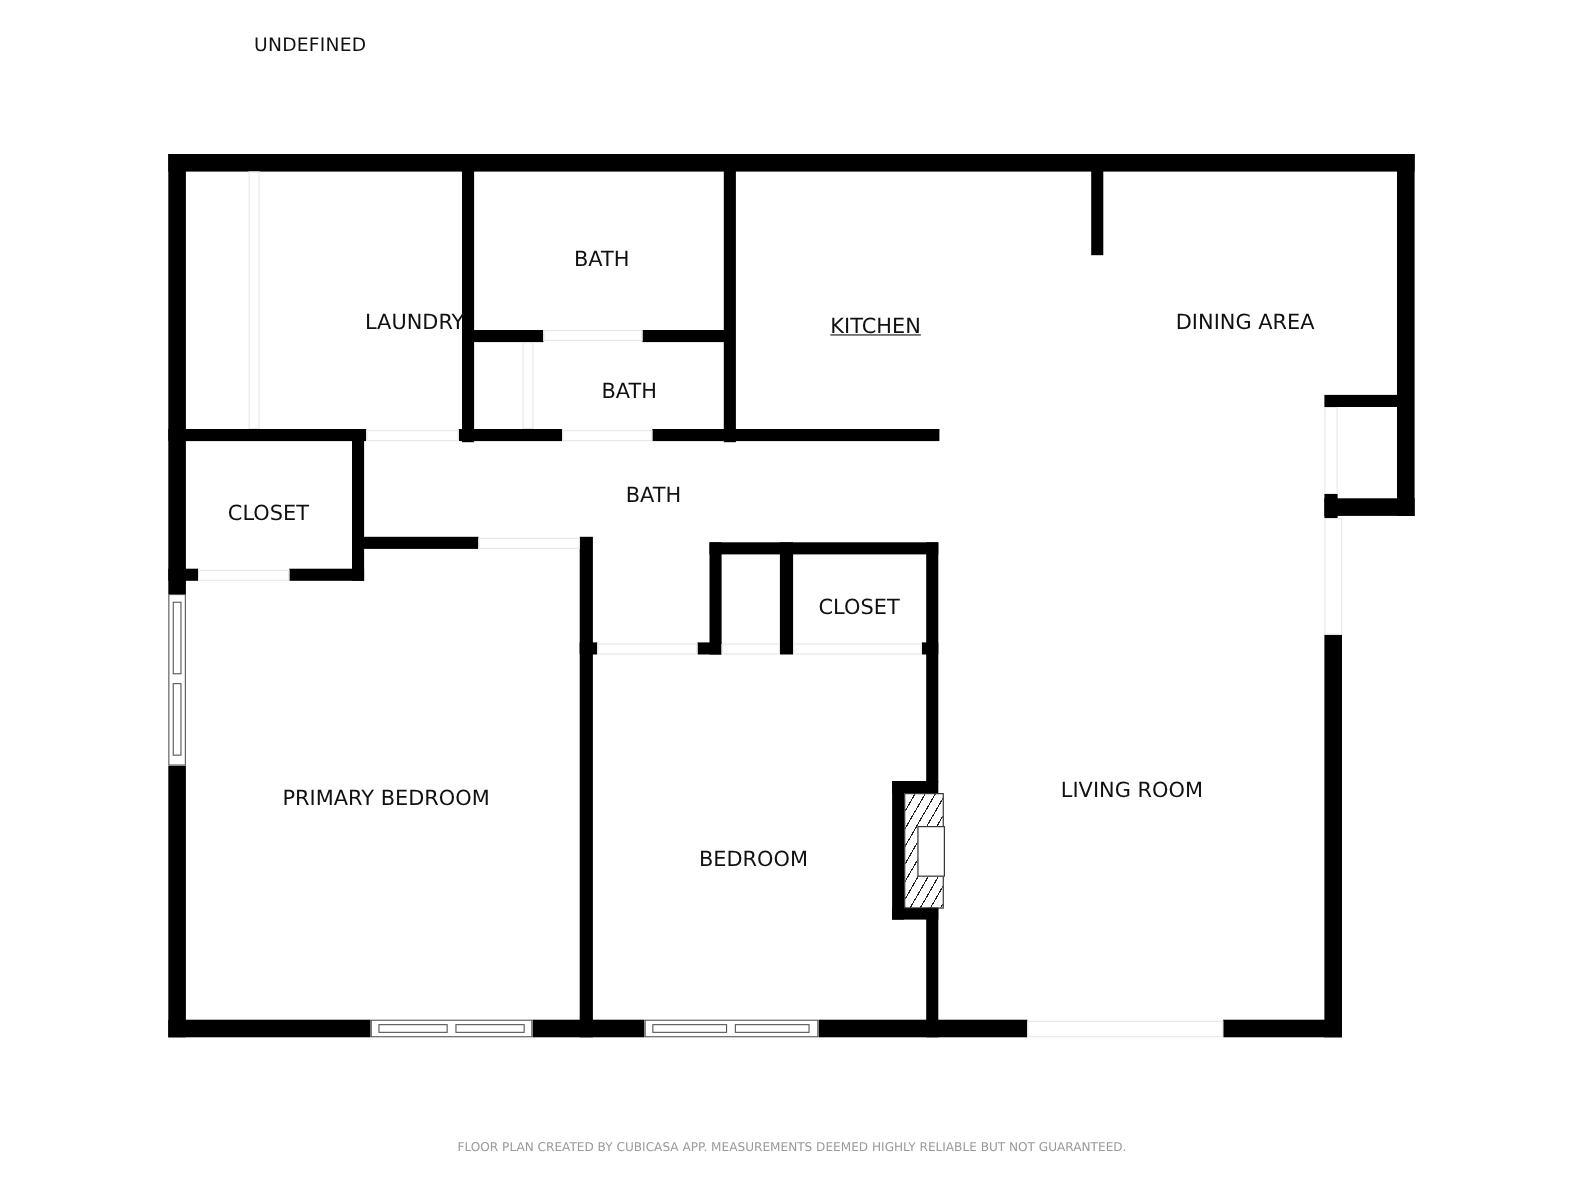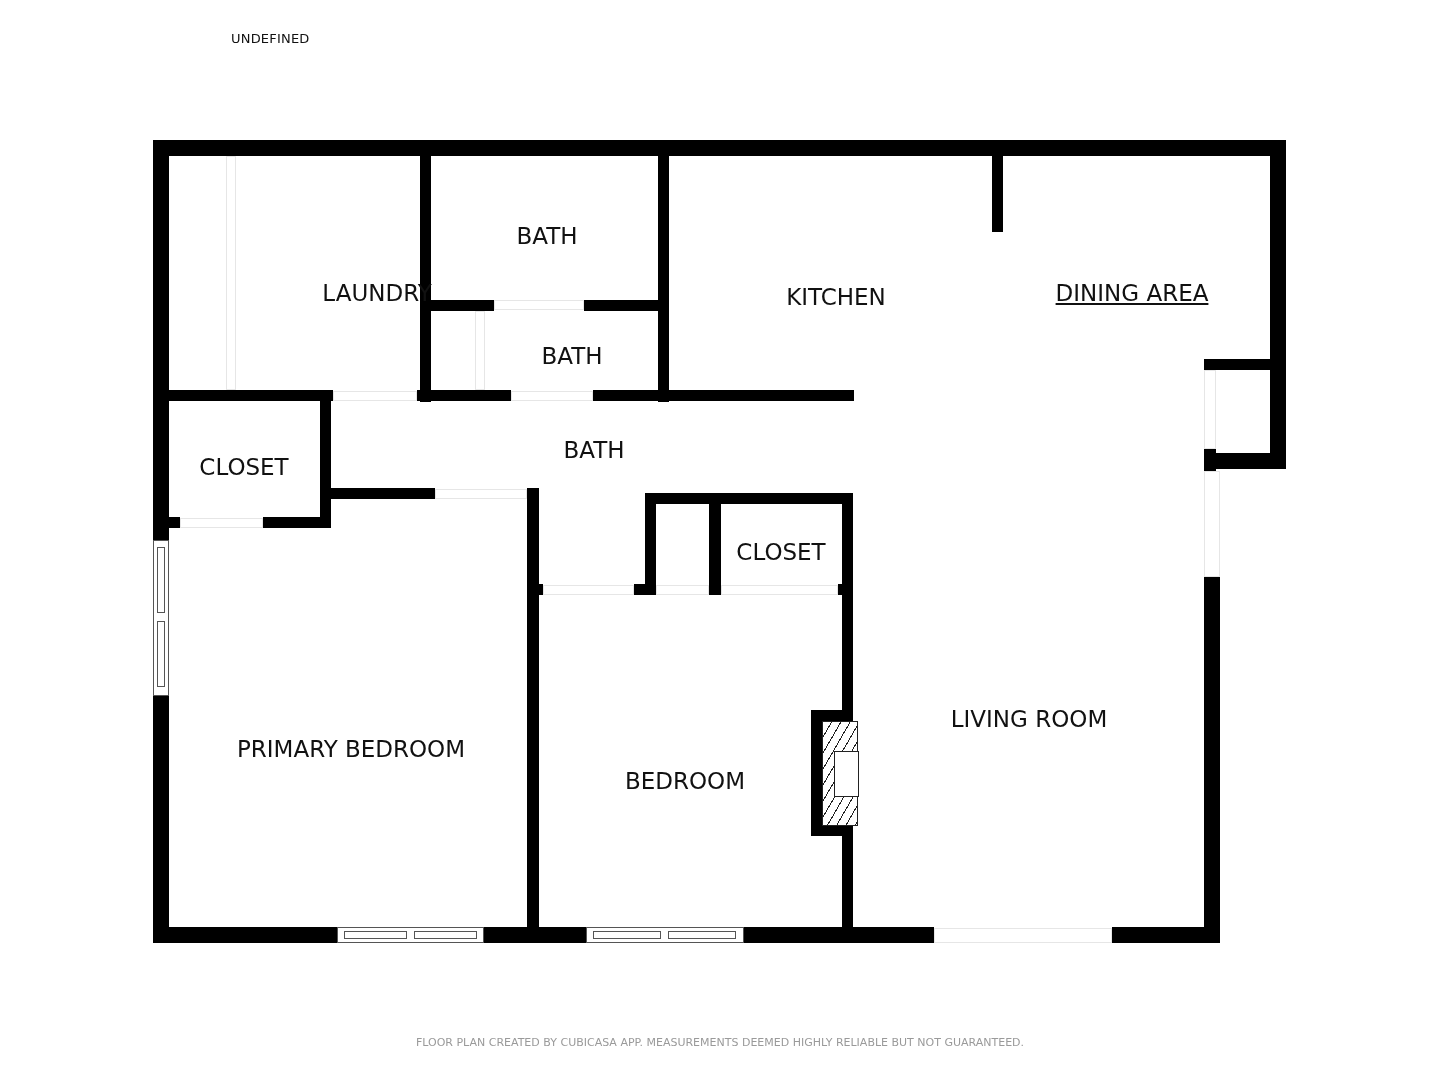--- a/index.html
+++ b/index.html
@@ -1,25 +1,25 @@
 <!DOCTYPE html>
 <html><head>
   <meta charset="utf-8">
   <style>
     html, body { margin: 0; padding: 0; background: #ffffff; }
     body { width: 1440px; height: 1080px; position: relative; overflow: hidden;
            font-family: "DejaVu Sans", "Liberation Sans", sans-serif; }
-    .plan-title { position: absolute; left: 231px; top: 31px; font-size: 13px; color: #111; letter-spacing: 0.2px; }
+    .plan-title { position: absolute; left: 231px; top: 31px; font-size: 17px; color: #111; letter-spacing: 0.2px; }
     .wall { position: absolute; background: #000; }
     .opening { position: absolute; background: #fff; border: 1px solid #e6e6e6; box-sizing: border-box; }
     .window-h { position: absolute; background: #fff; border: 1px solid #555; box-sizing: border-box; }
     .window-h .pane { position: absolute; top: 3px; bottom: 3px; border: 1px solid #555; box-sizing: border-box; }
     .window-v { position: absolute; background: #fff; border: 1px solid #555; box-sizing: border-box; }
     .window-v .pane { position: absolute; left: 3px; right: 3px; border: 1px solid #555; box-sizing: border-box; }
-    .room-label { position: absolute; font-size: 23px; color: #111; white-space: nowrap; transform: translate(-50%, -50%); }
+    .room-label { position: absolute; font-size: 19px; color: #111; white-space: nowrap; transform: translate(-50%, -50%); }
     .fireplace { position: absolute; left: 822px; top: 721px; width: 36px; height: 105px; border: 1px solid #222; box-sizing: border-box;
       background: repeating-linear-gradient(120deg, #fff 0px, #fff 7px, #222 7px, #222 8px); }
     .fireplace .firebox { position: absolute; left: 11px; top: 29px; width: 25px; height: 46px; background: #fff; border: 1px solid #222; box-sizing: border-box; }
     .footer-note { position: absolute; left: 0; width: 1440px; top: 1036px; text-align: center; font-size: 11px; color: #9a9a9a; }
   </style>
 </head>
 <body>
 
 <div class="plan-title">UNDEFINED</div>
 
@@ -90,23 +90,23 @@
     <div class="pane" style="top:80px;height:66px;"></div>
   </div>
 
   <div class="fireplace">
     <div class="firebox"></div>
   </div>
 
   <div class="room-label" style="left:329px;top:293px;margin-left:48px;">LAUNDRY</div>
   <div class="room-label" style="left:547px;top:236px;">BATH</div>
   <div class="room-label" style="left:572px;top:356px;">BATH</div>
-  <div class="room-label" style="left:836px;top:297px;">KITCHEN</div>
-  <div class="room-label" style="left:1132px;top:293px;text-decoration:underline;">DINING AREA</div>
+  <div class="room-label" style="left:796px;top:297px;text-decoration:underline;">KITCHEN</div>
+  <div class="room-label" style="left:1132px;top:293px;">DINING AREA</div>
   <div class="room-label" style="left:244px;top:467px;">CLOSET</div>
   <div class="room-label" style="left:594px;top:450px;">BATH</div>
   <div class="room-label" style="left:781px;top:552px;">CLOSET</div>
   <div class="room-label" style="left:1029px;top:719px;">LIVING ROOM</div>
-  <div class="room-label" style="left:351px;top:749px;">PRIMARY BEDROOM</div>
+  <div class="room-label" style="left:351px;top:726px;">PRIMARY BEDROOM</div>
   <div class="room-label" style="left:685px;top:781px;">BEDROOM</div>
 </div>
 
 <div class="footer-note">FLOOR PLAN CREATED BY CUBICASA APP. MEASUREMENTS DEEMED HIGHLY RELIABLE BUT NOT GUARANTEED.</div>
 
 </body></html>

